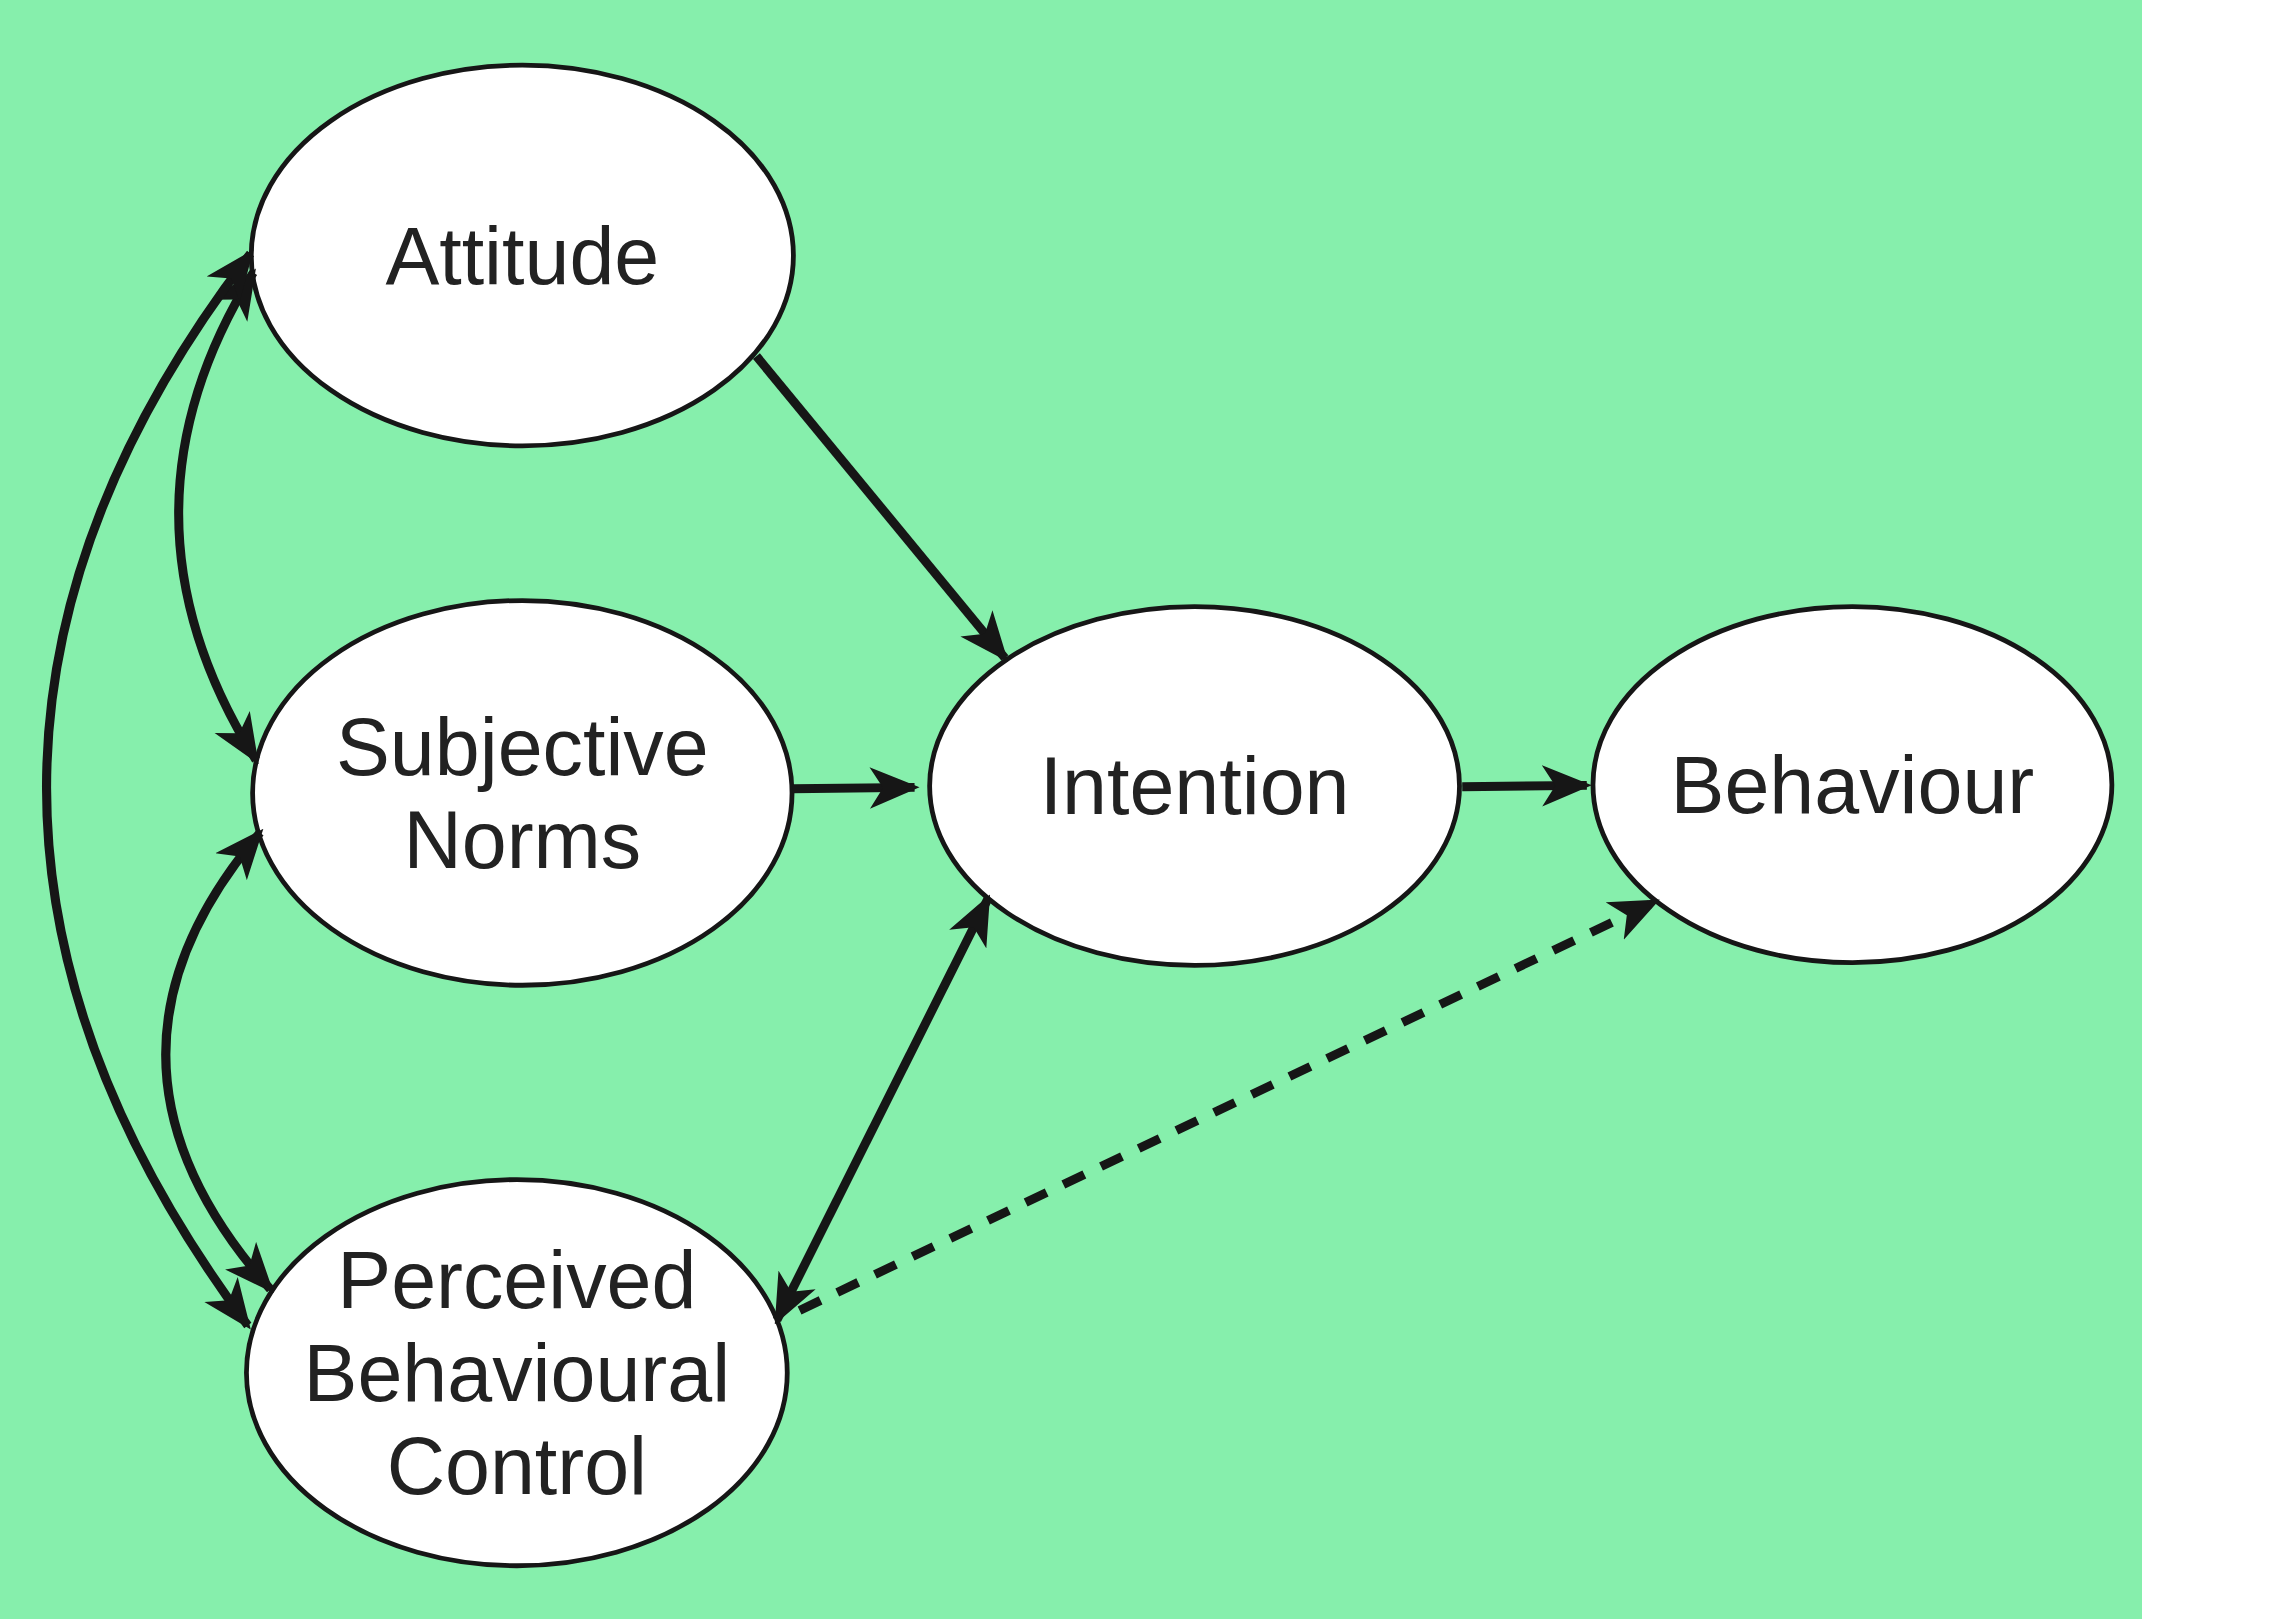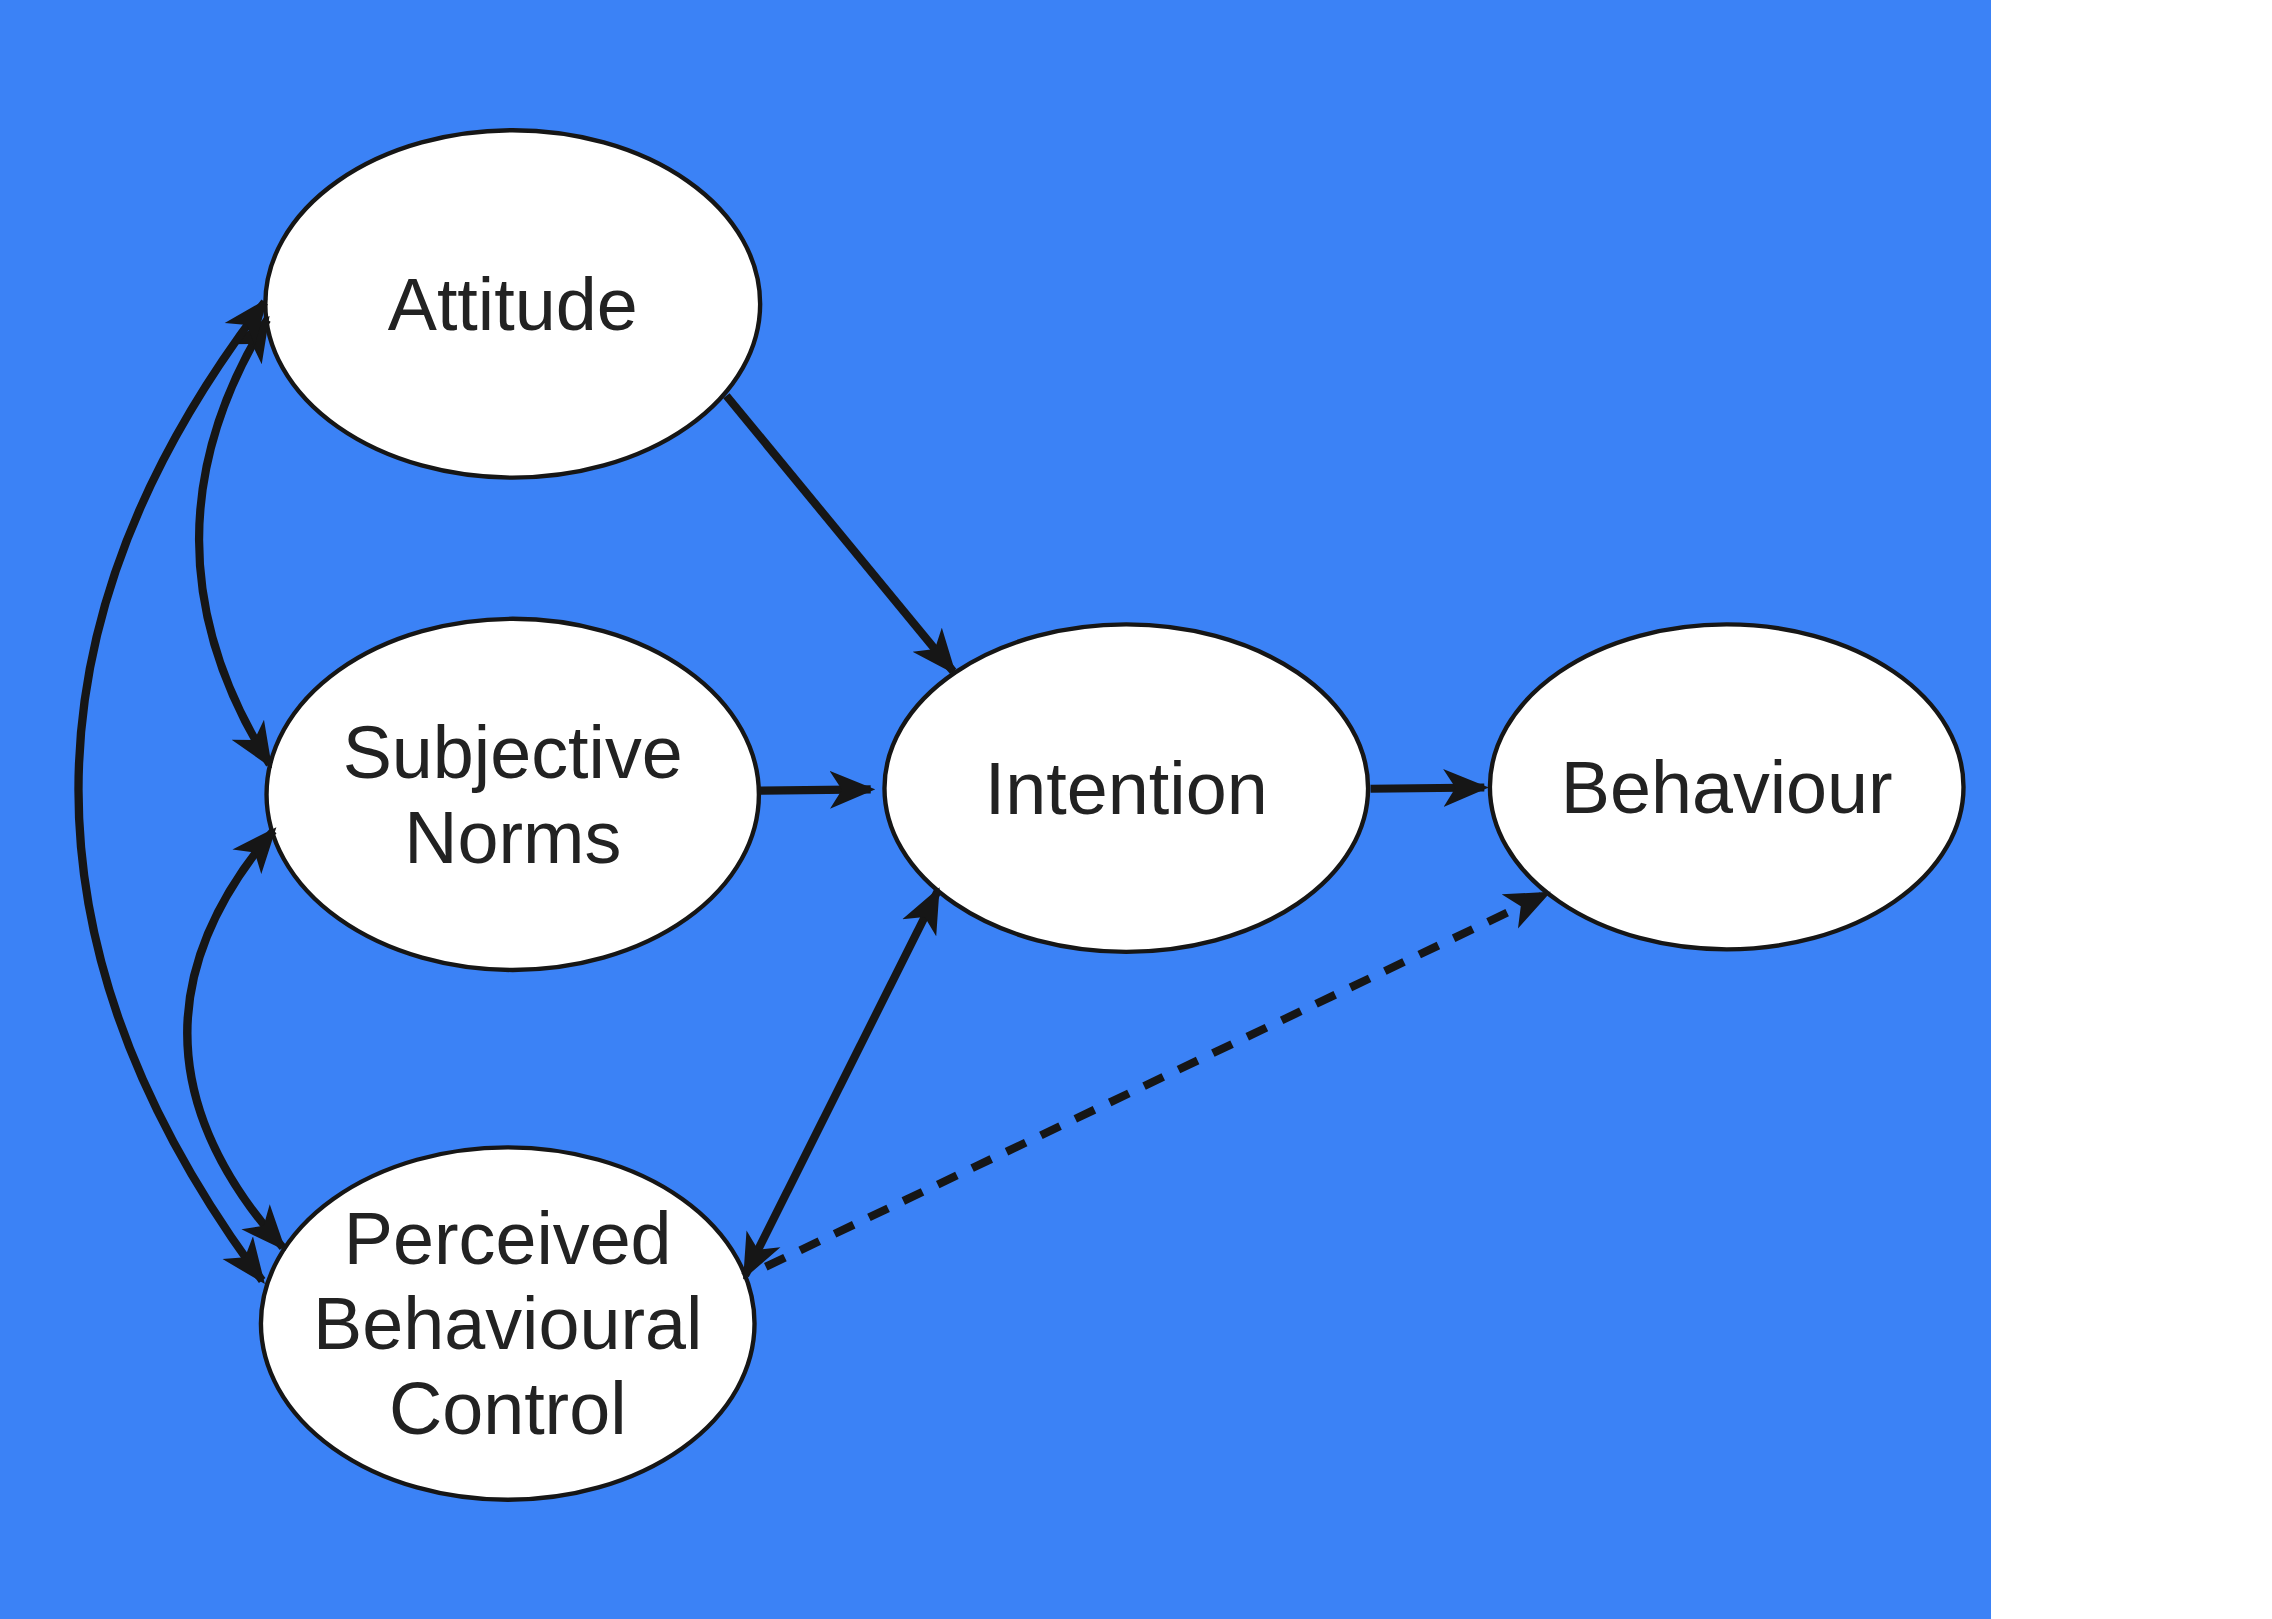--- a/index.html
+++ b/index.html
@@ -3,25 +3,24 @@
 <meta charset="utf-8">
 <style>
   html, body {
     margin: 0;
     padding: 0;
     background: #ffffff;
     font-family: "Liberation Sans", sans-serif;
   }
   .canvas {
     position: relative;
-    width: 1955px;
+    width: 2142px;
     height: 1620px;
-    background: #3b82f6;
+    background: #86efac;
     overflow: hidden;
-    padding-left: 36px;
   }
   .canvas svg {
     display: block;
     width: 100%;
     height: 100%;
   }
   .node-shape {
     fill: #ffffff;
   }
   .node-label {

